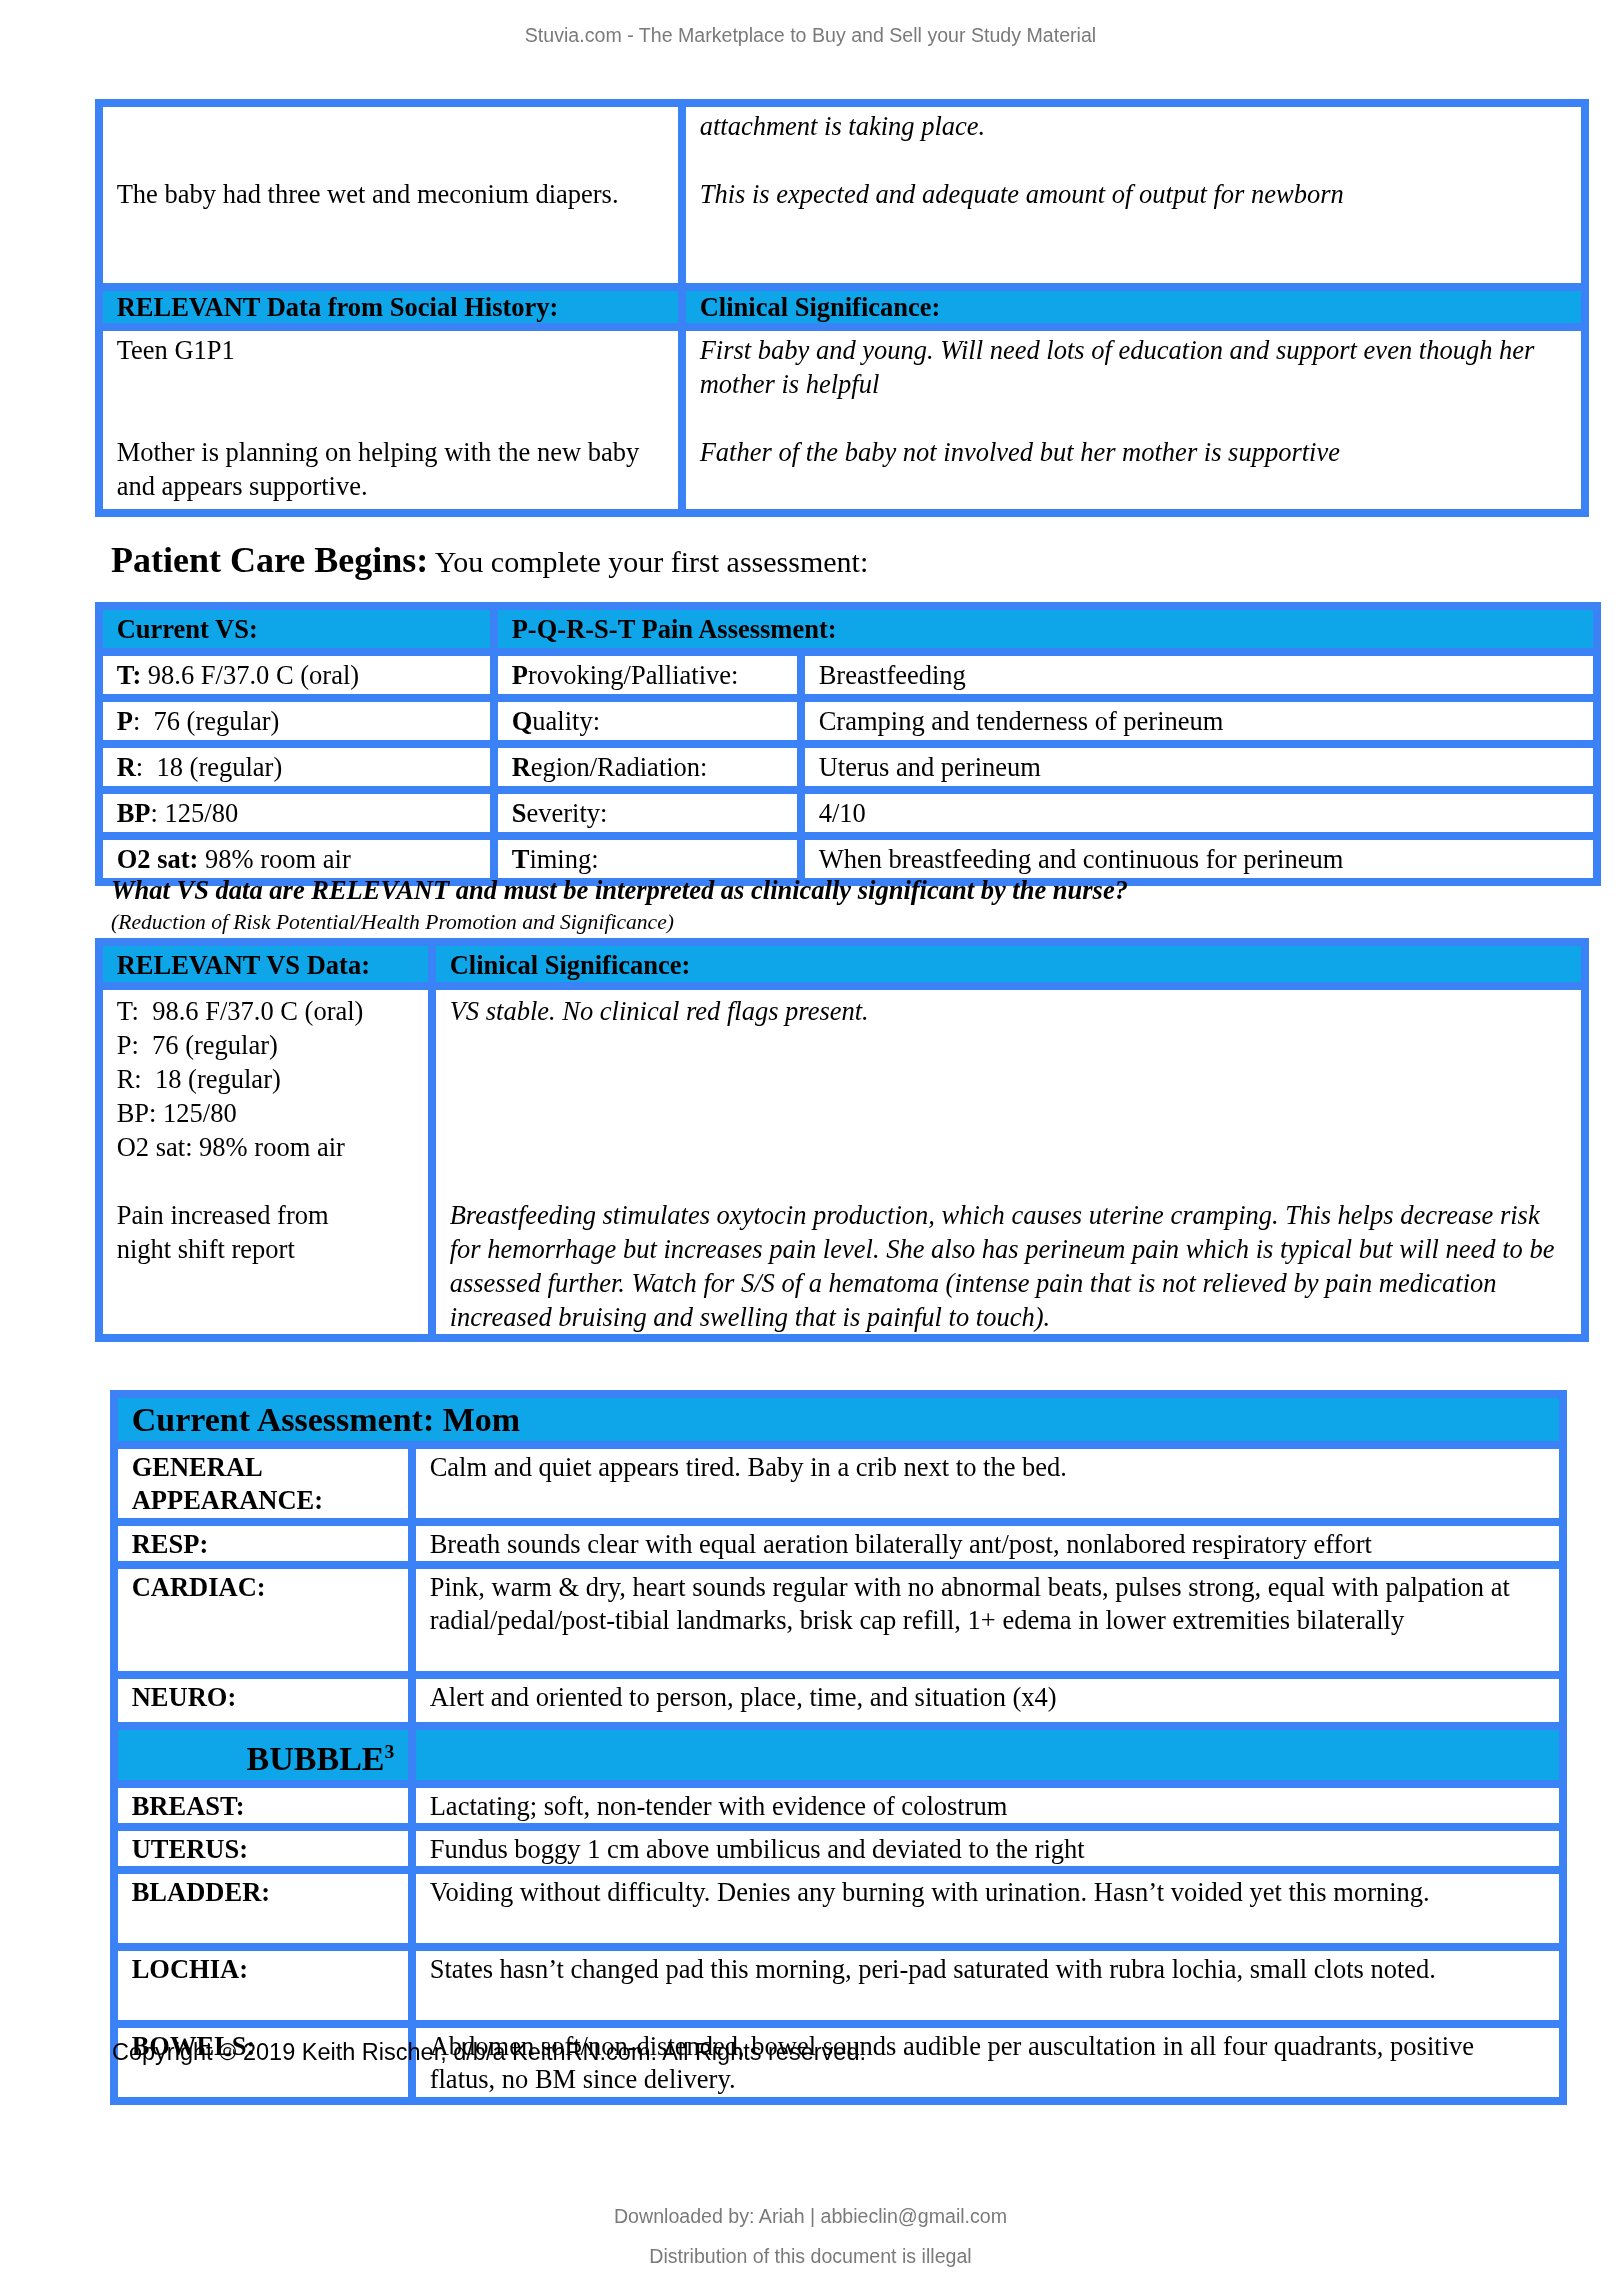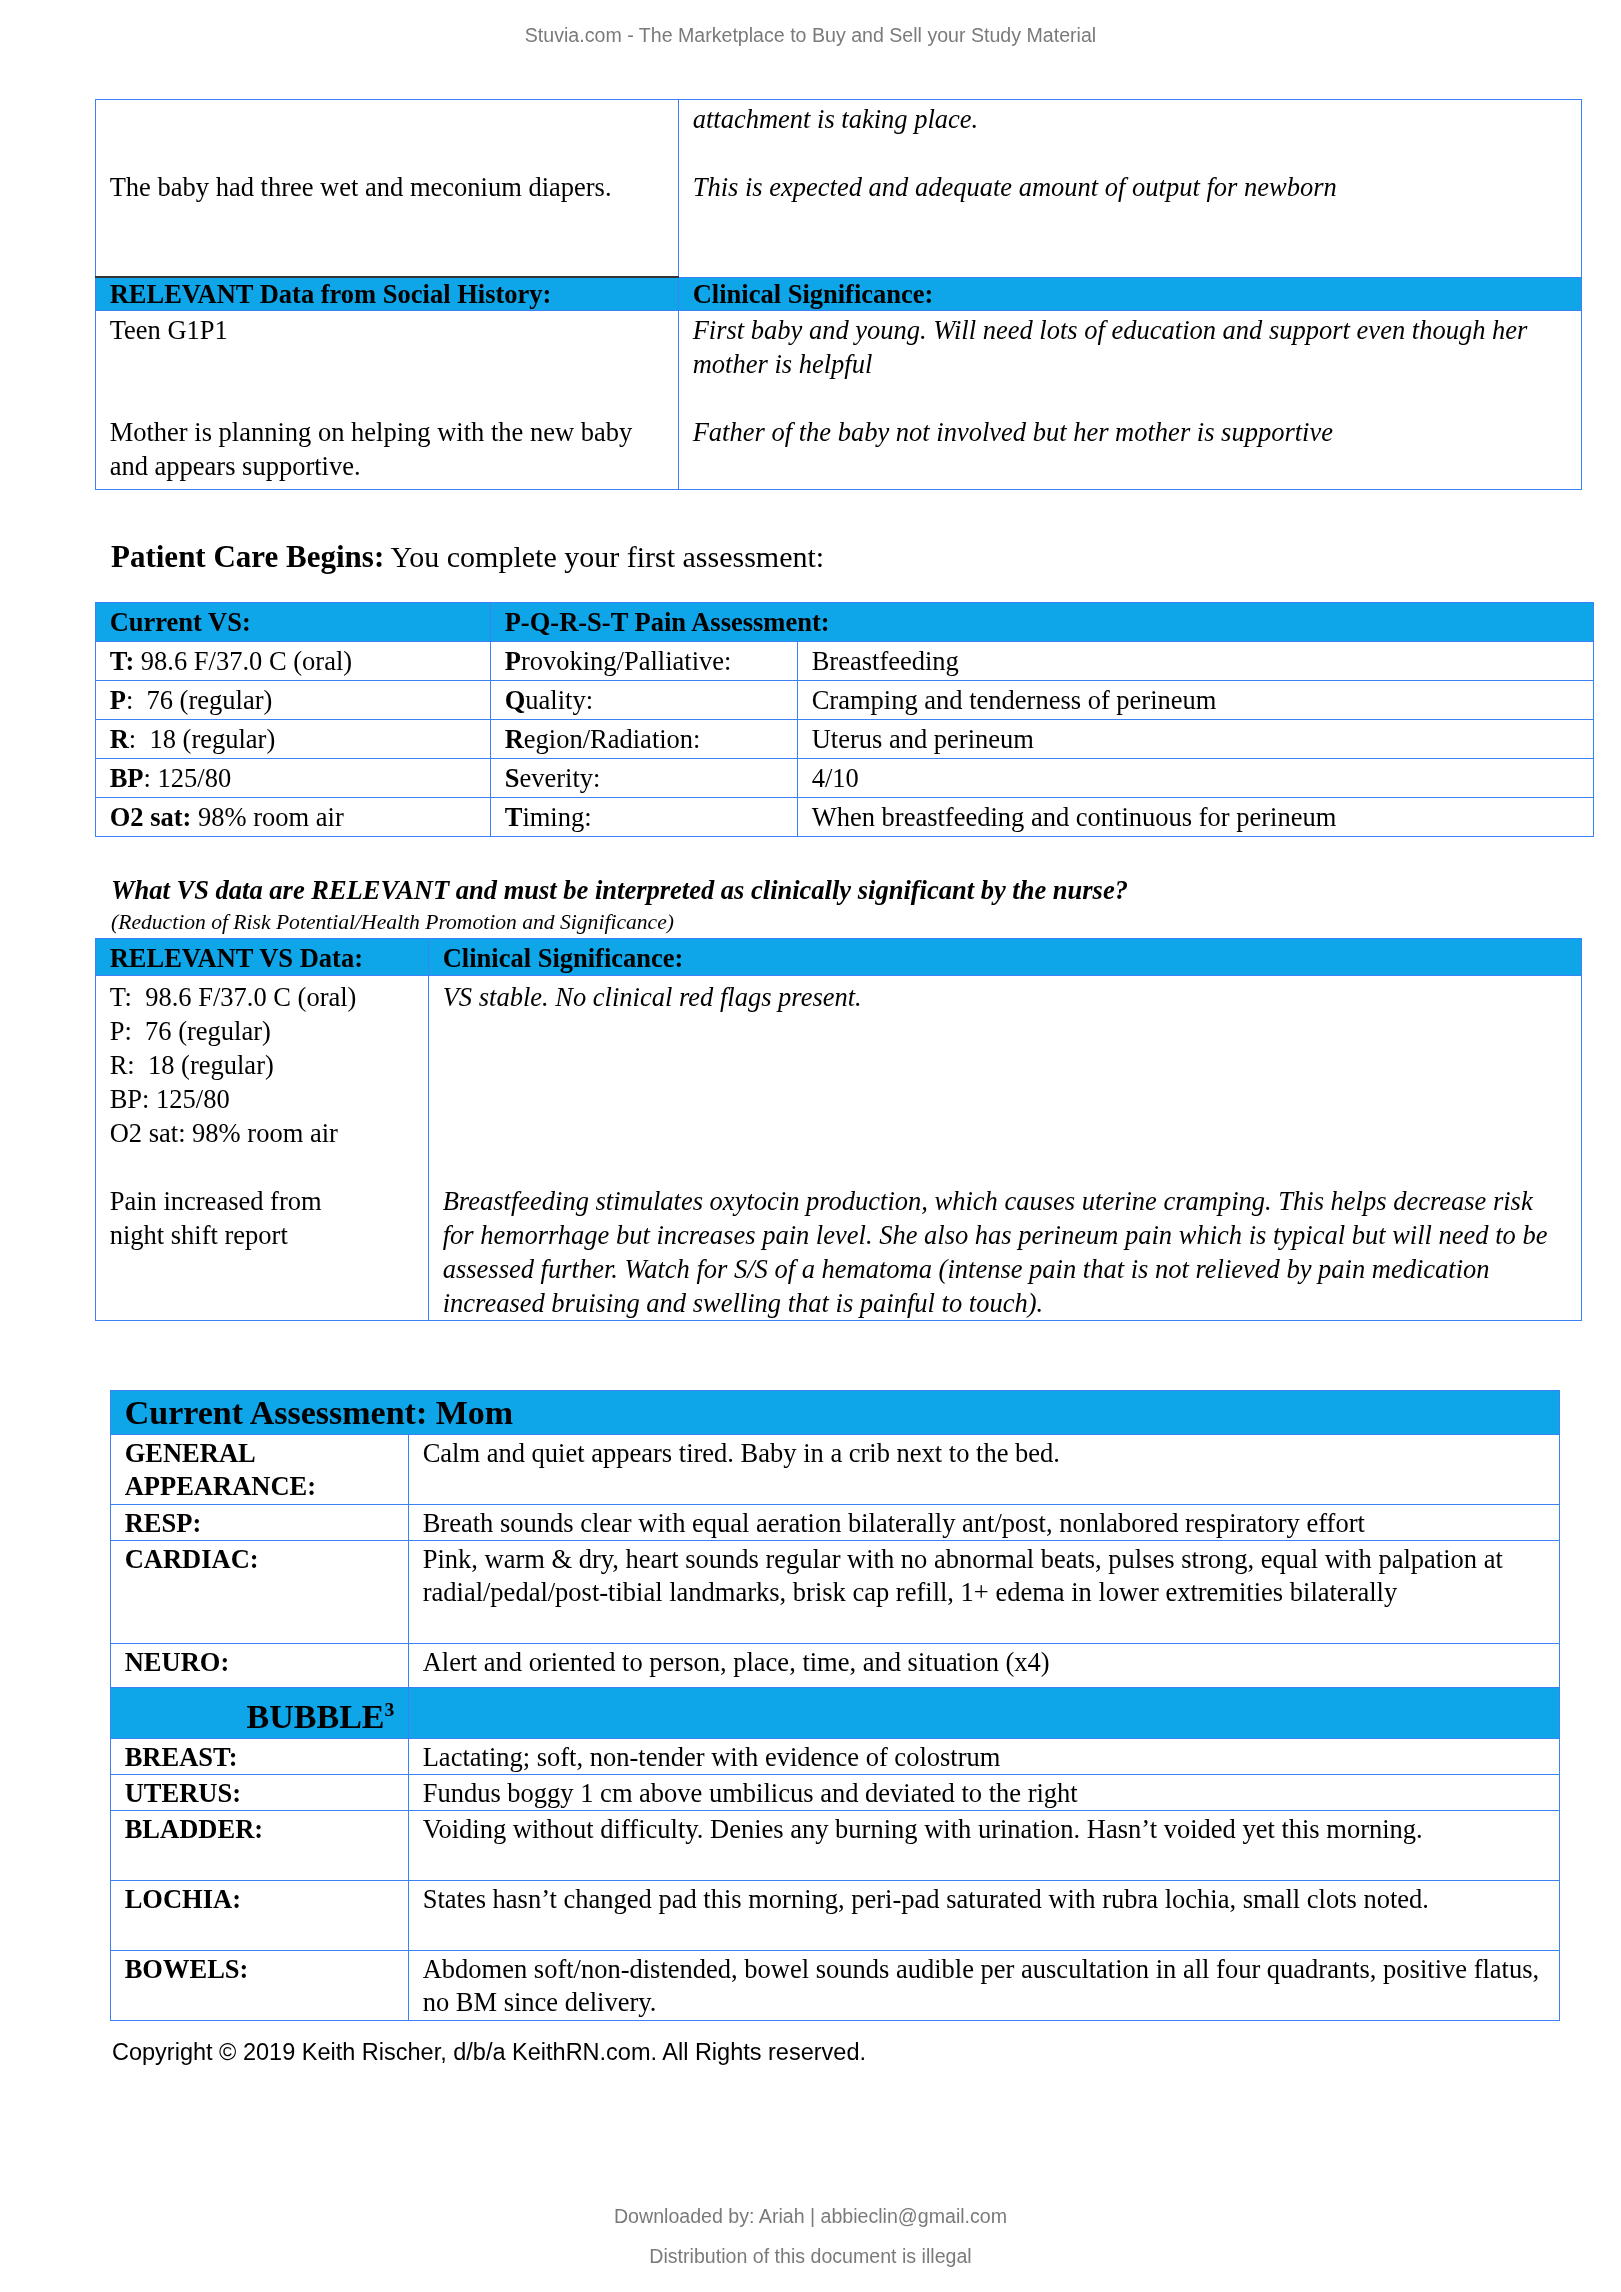--- a/index.html
+++ b/index.html
@@ -2,27 +2,27 @@
 <html><head>
 <meta charset="utf-8">
 <style>
   html, body { margin: 0; padding: 0; background: #ffffff; }
   body { width: 1621px; height: 2293px; position: relative; overflow: hidden;
          font-family: "Liberation Serif", "DejaVu Serif", serif; color: #000; }
   .abs { position: absolute; }
   .wm { font-family: "Liberation Sans", "DejaVu Sans", sans-serif; color: #7a7a7a; font-size: 19.6px;
         text-align: center; left: 0; width: 1621px; }
   table { border-collapse: collapse; position: absolute; table-layout: fixed; }
-  td { border: 1px solid #3b82f6; vertical-align: top; padding: 2px 13.7px 0 13.7px; font-size: 26.5px; line-height: 34px; }
+  td { border: 8px solid #3b82f6; vertical-align: top; padding: 2px 13.7px 0 13.7px; font-size: 26.5px; line-height: 34px; }
   .gray { background: #0ea5e9; }
   .b { font-weight: bold; }
   .i { font-style: italic; }
   .pad-line { display: block; height: 34px; }
   .heading { left: 111px; top: 539px; font-size: 30px; white-space: nowrap; }
-  .heading .big { font-size: 31px; font-weight: bold; }
+  .heading .big { font-size: 36px; font-weight: bold; }
   .q1 { left: 111px; top: 875px; font-size: 26.5px; font-weight: bold; font-style: italic; white-space: nowrap; }
   .q2 { left: 111px; top: 910px; font-size: 21.6px; font-style: italic; white-space: nowrap; }
   .copyright { left: 112px; top: 2039px; font-family: "Liberation Sans", "DejaVu Sans", sans-serif; font-size: 23.5px; white-space: nowrap; }
   .bubble sup { font-size: 19.6px; }
   .pqrst-letter { font-weight: bold; }
 </style>
 </head>
 <body>
 
 <div class="abs wm" style="top:23.5px;">Stuvia.com - The Marketplace to Buy and Sell your Study Material</div>

